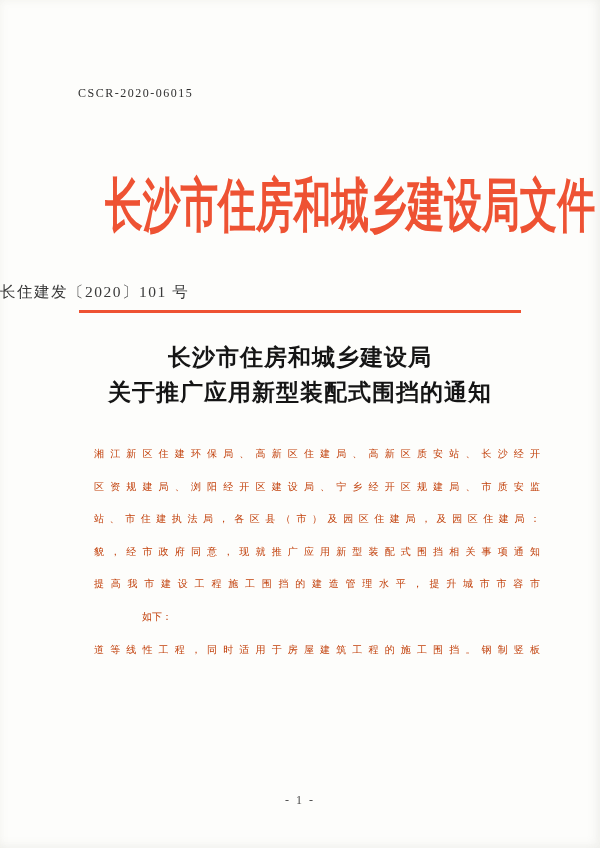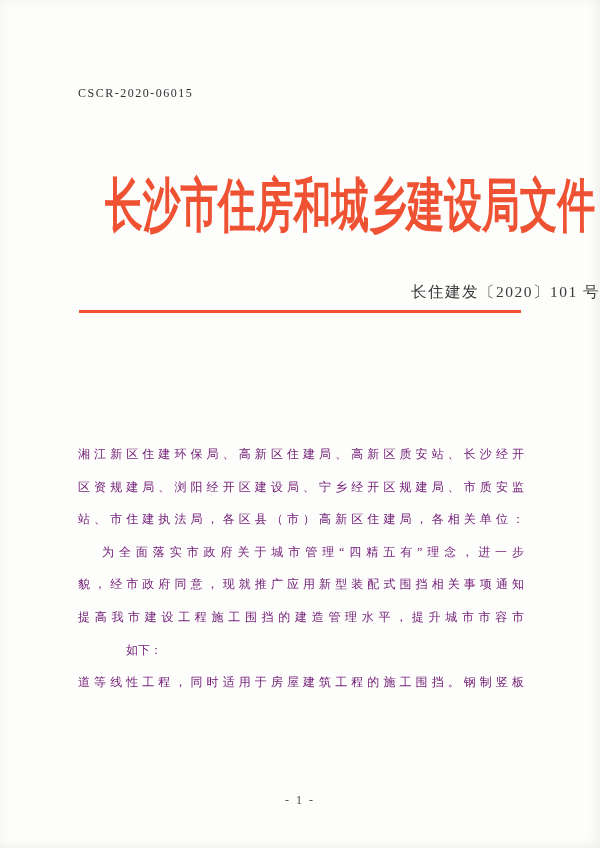--- a/index.html
+++ b/index.html
@@ -42,21 +42,21 @@
     transform-origin: 50% 50%;
     white-space: nowrap;
     font-family: "Liberation Serif", "DejaVu Serif", serif;
   }
 
   .doc-number {
     position: absolute;
     top: 280px;
     left: 0;
     width: 600px;
-    text-align: right;
+    text-align: left;
     font-size: 15.5px;
     line-height: 24px;
     letter-spacing: 1.5px;
     color: #3a3a3a;
   }
 
   .red-rule {
     position: absolute;
     top: 310px;
     left: 79px;
@@ -74,24 +74,24 @@
     font-weight: bold;
     font-size: 23px;
     line-height: 35px;
     letter-spacing: 1px;
     color: #151515;
   }
 
   .body-text {
     position: absolute;
     top: 438px;
-    left: 78px;
+    left: 94px;
     width: 446px;
-    font-size: 12px;
-    color: #701a75;
+    font-size: 10px;
+    color: #c2410c;
   }
 
   .body-line {
     line-height: 32.6px;
     text-align: justify;
     text-align-last: justify;
     text-justify: inter-character;
     white-space: nowrap;
   }
   .body-line.indent { text-indent: 2em; }
@@ -114,26 +114,29 @@
 <div class="page">
 
   <div class="retrieval-code">CSCR-2020-06015</div>
 
   <div class="org-title">长沙市住房和城乡建设局文件</div>
 
   <div class="doc-number">长住建发〔2020〕101 号</div>
 
   <div class="red-rule"></div>
 
+  <div class="doc-title">
+    <div>长沙市住房和城乡建设局</div>
+    <div>关于推广应用新型装配式围挡的通知</div>
+  </div>
 
   <div class="body-text">
       <div class="body-line">湘江新区住建环保局、高新区住建局、高新区质安站、长沙经开</div>
       <div class="body-line">区资规建局、浏阳经开区建设局、宁乡经开区规建局、市质安监</div>
-      <div class="body-line">站、市住建执法局，各区县（市）高新区住建局，各相关单位：</div>
-      <div class="body-line indent">为全面落实市政府关于城市管理“四精五有”理念，进一步</div>
+      <div class="body-line">站、市住建执法局，各区县（市）及园区住建局，及园区住建局：</div>
       <div class="body-line">貌，经市政府同意，现就推广应用新型装配式围挡相关事项通知</div>
       <div class="body-line">提高我市建设工程施工围挡的建造管理水平，提升城市市容市</div>
       <div class="body-line no-justify">如下：</div>
       <div class="body-line">道等线性工程，同时适用于房屋建筑工程的施工围挡。钢制竖板</div>
     </div>
 
   <div class="page-number">- 1 -</div>
 
 </div>
 

